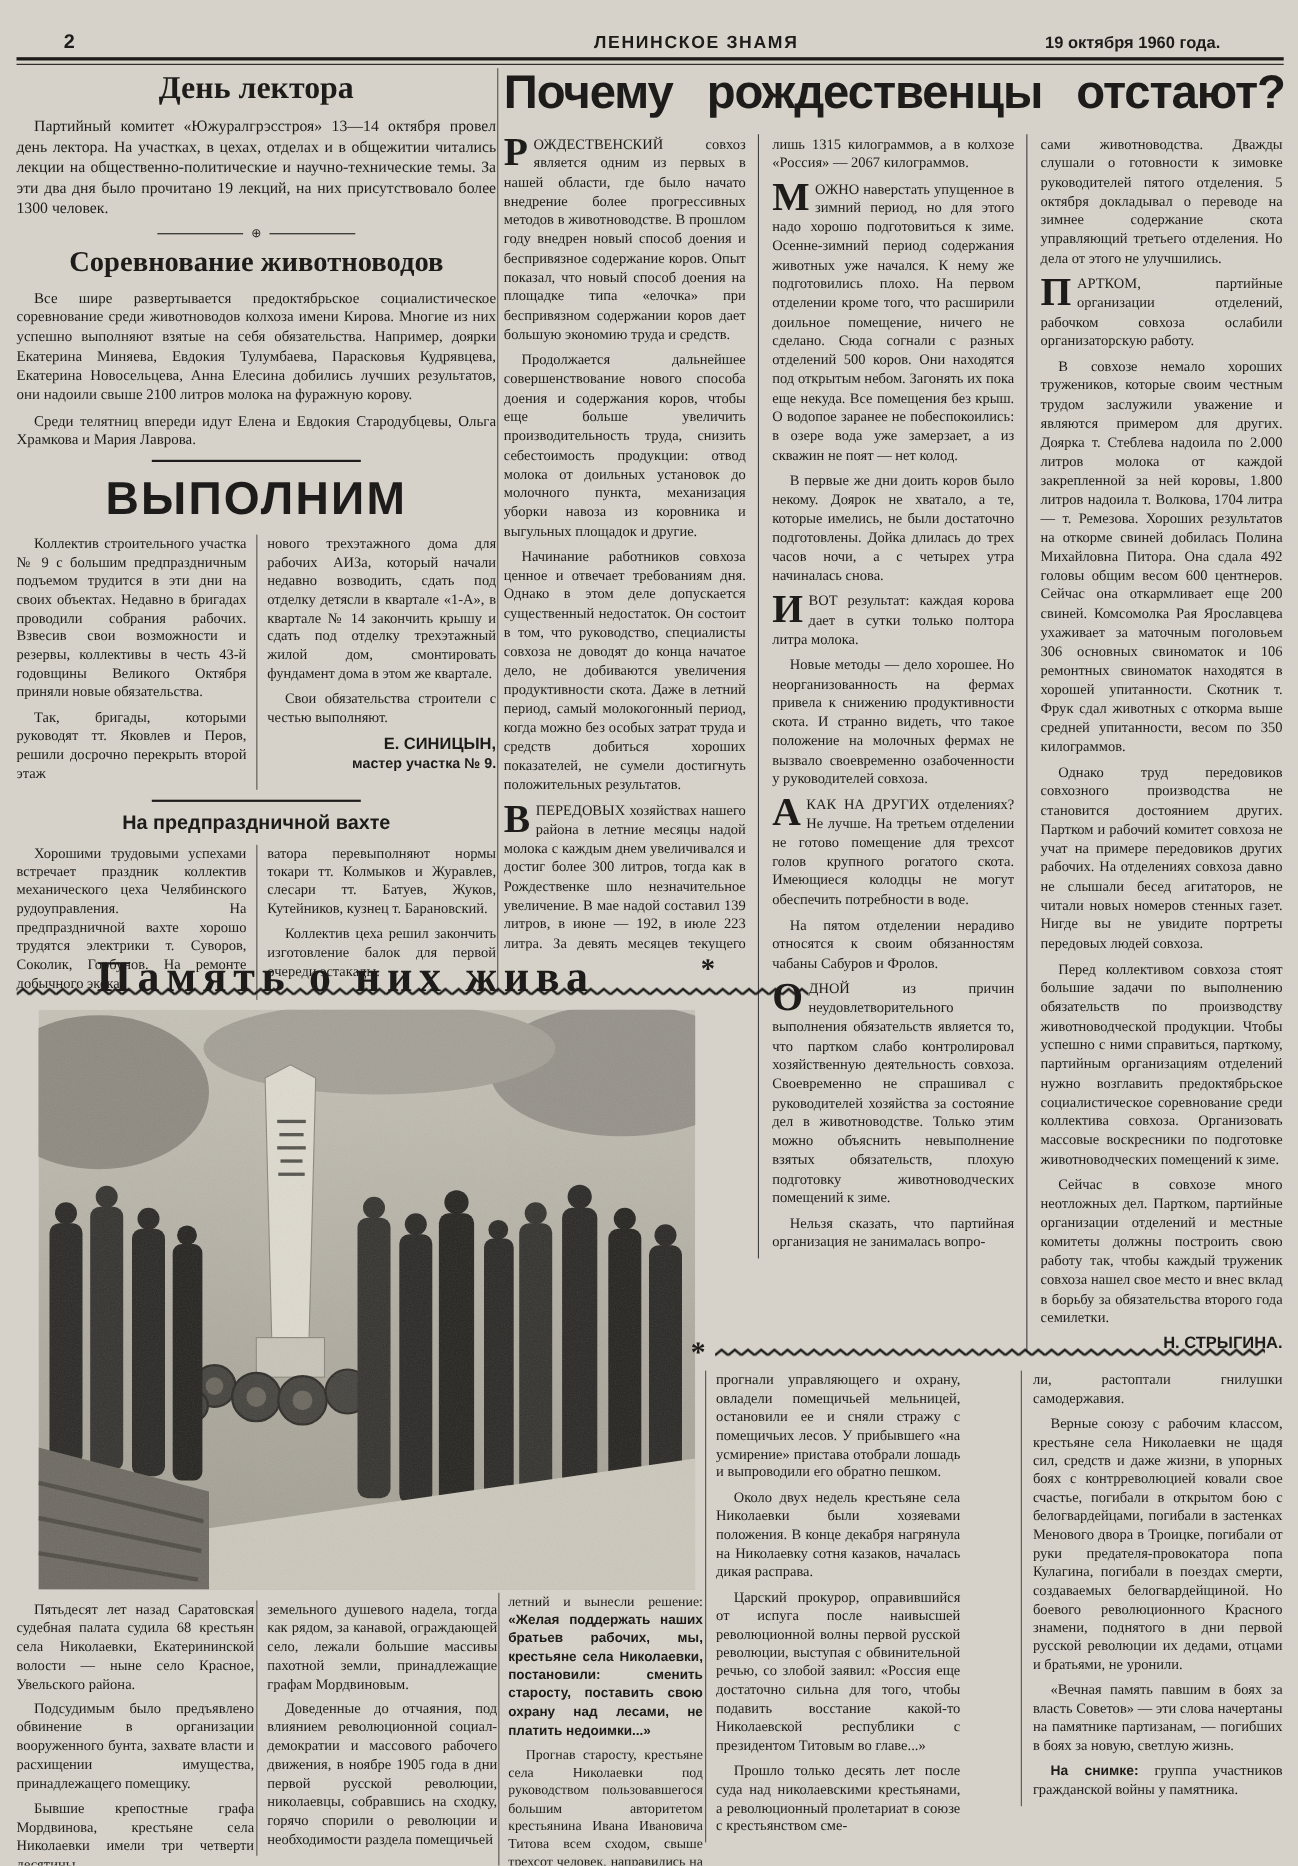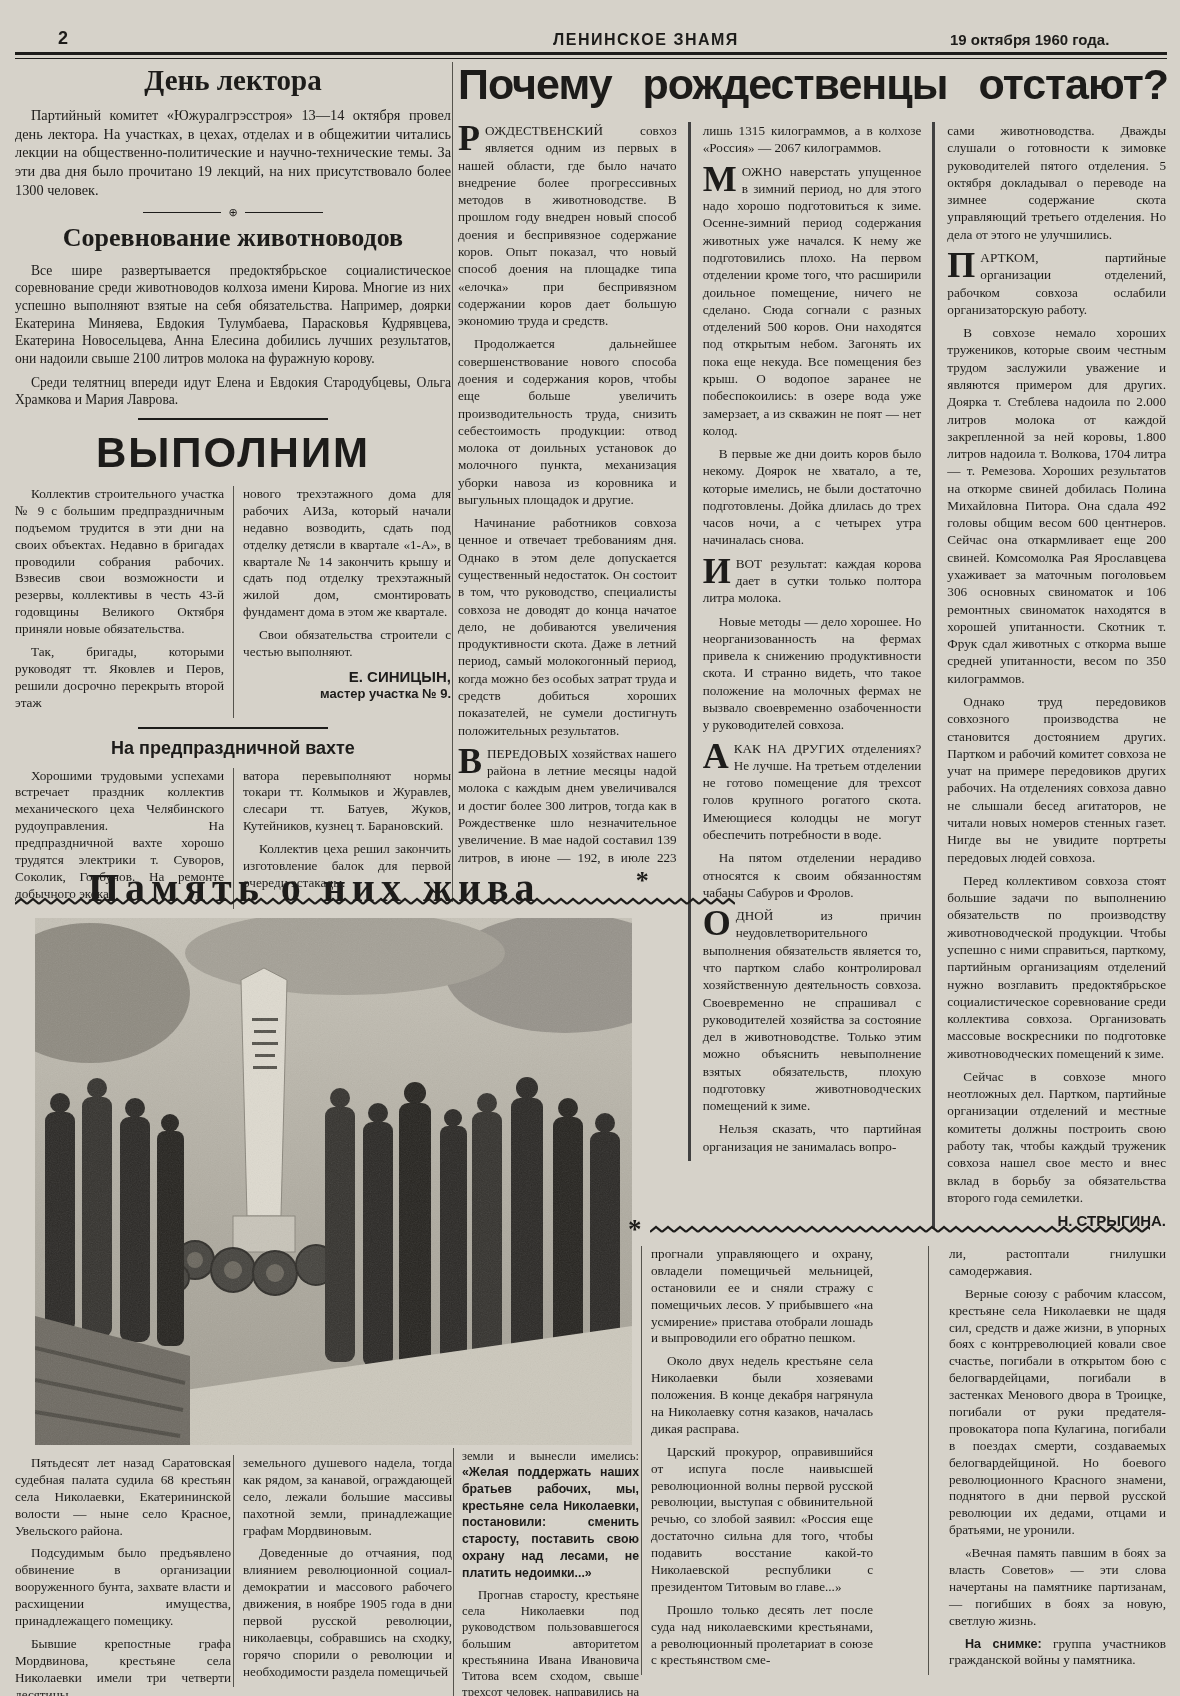--- a/index.html
+++ b/index.html
@@ -8,21 +8,21 @@
     background:#d6d2c9;color:#1d1c1a;
     font-family:"Liberation Serif", serif;
   }
   .abs{position:absolute;}
   .just{text-align:justify;}
   p{margin:0 0 6px 0;text-indent:16px;}
   p.noind{text-indent:0;}
 
   
   .pgnum{left:58px;top:28px;font:bold 18px "Liberation Sans",sans-serif;}
-  .masthead{left:553px;top:31px;font:bold 16px "Liberation Sans",sans-serif;letter-spacing:1.5px;}
+  .masthead{left:540px;top:31px;font:bold 16px "Liberation Sans",sans-serif;letter-spacing:1.5px;}
   .dateline{left:950px;top:31px;font:bold 15px "Liberation Sans",sans-serif;}
   .hr-thick{left:15px;top:52px;width:1152px;height:3px;background:#1d1c1a;}
   .hr-thin{left:15px;top:58px;width:1152px;height:1px;background:#1d1c1a;}
 
   
   .left-block{left:15px;top:64px;width:436px;}
   .serif-t{font-family:"Liberation Serif",serif;font-weight:bold;text-align:center;margin:0;}
   .t-lector{font-size:29px;margin-bottom:9px;}
   .t-sorev{font-size:26px;margin:2px 0 9px;}
   .body145{font-size:14.3px;line-height:1.31;}
@@ -41,42 +41,42 @@
   .tc-l{width:50%;padding-right:9px;box-sizing:border-box;}
   .tc-r{width:50%;padding-left:9px;box-sizing:border-box;border-left:1px solid #55534c;}
 
   
   .vdiv-left{left:452px;top:62px;width:1px;height:840px;background:#55534c;}
   .main-block{left:458px;top:60px;width:708px;}
   .main-headline{font-family:"Liberation Sans",sans-serif;font-weight:bold;font-size:43px;
     text-align:center;word-spacing:20px;letter-spacing:-1px;margin:0 0 13px;white-space:nowrap;}
   .main-cols{display:flex;align-items:flex-start;}
   .mcol{flex:1 1 0;font-size:13.2px;line-height:1.31;box-sizing:border-box;padding-right:11px;}
-  .mcol + .mcol{border-left:3px solid #404040;padding-left:12px;}
+  .mcol + .mcol{border-left:1px solid #404040;padding-left:12px;}
   .mcol:last-child{padding-right:0;}
   .clip1{max-height:742px;overflow:hidden;}
   .dropcap{float:left;font-weight:bold;font-size:36px;line-height:29px;padding:2px 5px 0 0;}
   .pdc{text-indent:0;}
   .fn-ast{text-align:right;padding-right:28px;font:bold 26px "Liberation Serif",serif;margin-top:2px;}
   .sig-main{text-align:right;font:bold 15px "Liberation Sans",sans-serif;margin-top:4px;}
 
   
   .pamyat-hl{left:88px;top:844px;font-family:"Liberation Serif",serif;font-weight:bold;
     font-size:40px;letter-spacing:6px;white-space:nowrap;margin-top:20px;}
   .photo{left:35px;top:918px;}
   .wavy905{left:15px;top:897px;}
   .bottom-sep{left:628px;top:1216px;display:flex;align-items:center;gap:8px;}
   .bs-ast{font:bold 27px "Liberation Serif",serif;line-height:1;}
 
   .bcol{font-size:13.2px;line-height:1.28;box-sizing:border-box;}
   .bcolA{left:15px;top:1455px;width:216px;}
   .bcolB{left:233px;top:1455px;width:219px;border-left:1px solid #55534c;padding-left:9px;}
   .bcolC{left:453px;top:1448px;width:186px;border-left:1px solid #55534c;padding-left:8px;font-size:12.6px;}
   .bcolD{left:641px;top:1246px;width:232px;border-left:1px solid #55534c;padding-left:9px;}
-  .bcolE{left:928px;top:1246px;width:238px;border-left:1px solid #55534c;padding-left:20px;}
+  .bcolE{left:928px;top:1246px;width:238px;border-left:1px solid #55534c;padding-left:10px;}
   .bq{font-family:"Liberation Sans",sans-serif;font-weight:bold;font-size:12.3px;}
   .lead-b{font-family:"Liberation Sans",sans-serif;font-weight:bold;font-size:12.6px;}
 </style>
 </head>
 <body>
 
 <div class="abs pgnum">2</div>
 <div class="abs masthead">ЛЕНИНСКОЕ ЗНАМЯ</div>
 <div class="abs dateline">19 октября 1960 года.</div>
 <div class="abs hr-thick"></div>
@@ -302,21 +302,21 @@
   <p>Подсудимым было предъявлено обвинение в организации вооруженного бунта, захвате власти и расхищении имущества, принадлежащего помещику.</p>
   <p>Бывшие крепостные графа Мордвинова, крестьяне села Николаевки имели три четверти десятины</p>
 </div>
 
 <div class="abs bcol bcolB just">
   <p class="noind">земельного душевого надела, тогда как рядом, за канавой, ограждающей село, лежали большие массивы пахотной земли, принадлежащие графам Мордвиновым.</p>
   <p>Доведенные до отчаяния, под влиянием революционной социал-демократии и массового рабочего движения, в ноябре 1905 года в дни первой русской революции, николаевцы, собравшись на сходку, горячо спорили о революции и необходимости раздела помещичьей</p>
 </div>
 
 <div class="abs bcol bcolC just">
-  <p class="noind"><span>земли и вынесли имелись: </span><span class="bq">«Желая поддержать наших братьев рабочих, мы, крестьяне села Николаевки, постановили: сменить старосту, поставить свою охрану над лесами, не платить недоимки...»</span></p>
+  <p class="noind"><span>летний и вынесли решение: </span><span class="bq">«Желая поддержать наших братьев рабочих, мы, крестьяне села Николаевки, постановили: сменить старосту, поставить свою охрану над лесами, не платить недоимки...»</span></p>
   <p>Прогнав старосту, крестьяне села Николаевки под руководством пользовавшегося большим авторитетом крестьянина Ивана Ивановича Титова всем сходом, свыше трехсот человек, направились на барскую усадьбу, захватили ее,</p>
 </div>
 
 <div class="abs bcol bcolD just">
   <p class="noind">прогнали управляющего и охрану, овладели помещичьей мельницей, остановили ее и сняли стражу с помещичьих лесов. У прибывшего «на усмирение» пристава отобрали лошадь и выпроводили его обратно пешком.</p>
   <p>Около двух недель крестьяне села Николаевки были хозяевами положения. В конце декабря нагрянула на Николаевку сотня казаков, началась дикая расправа.</p>
   <p>Царский прокурор, оправившийся от испуга после наивысшей революционной волны первой русской революции, выступая с обвинительной речью, со злобой заявил: «Россия еще достаточно сильна для того, чтобы подавить восстание какой-то Николаевской республики с президентом Титовым во главе...»</p>
   <p>Прошло только десять лет после суда над николаевскими крестьянами, а революционный пролетариат в союзе с крестьянством сме-</p>
 </div>
 

